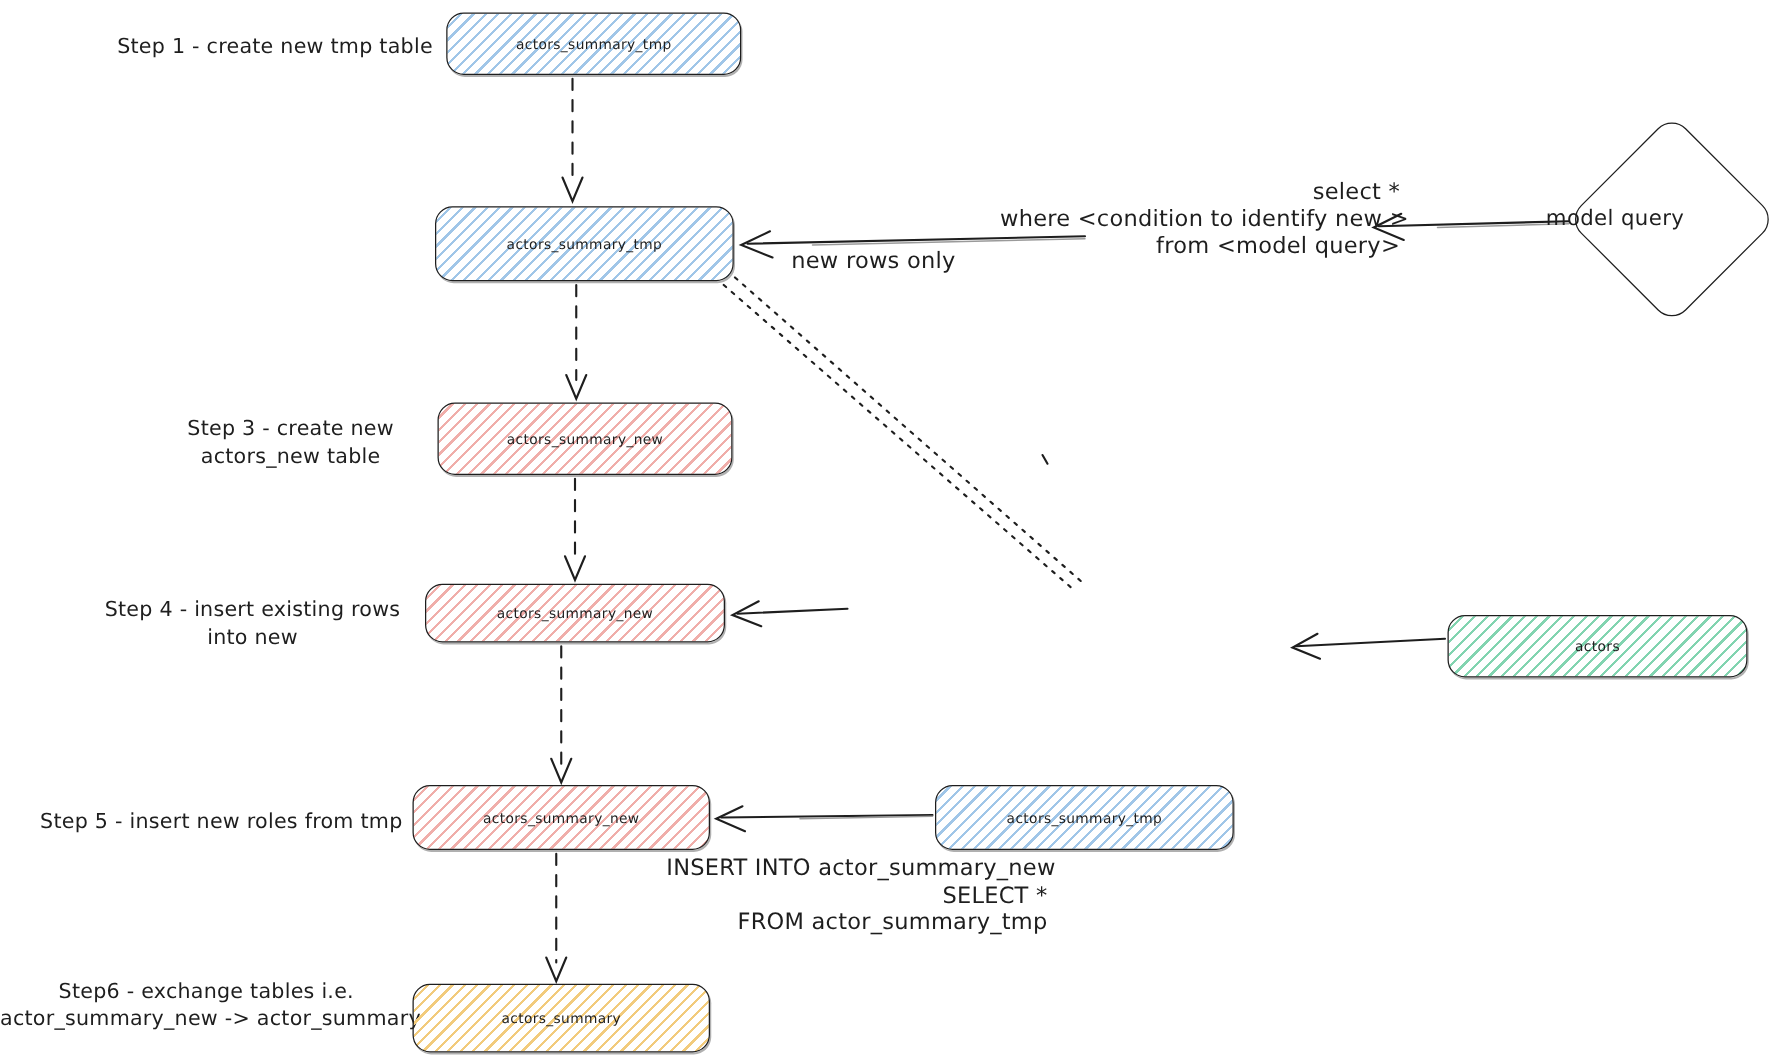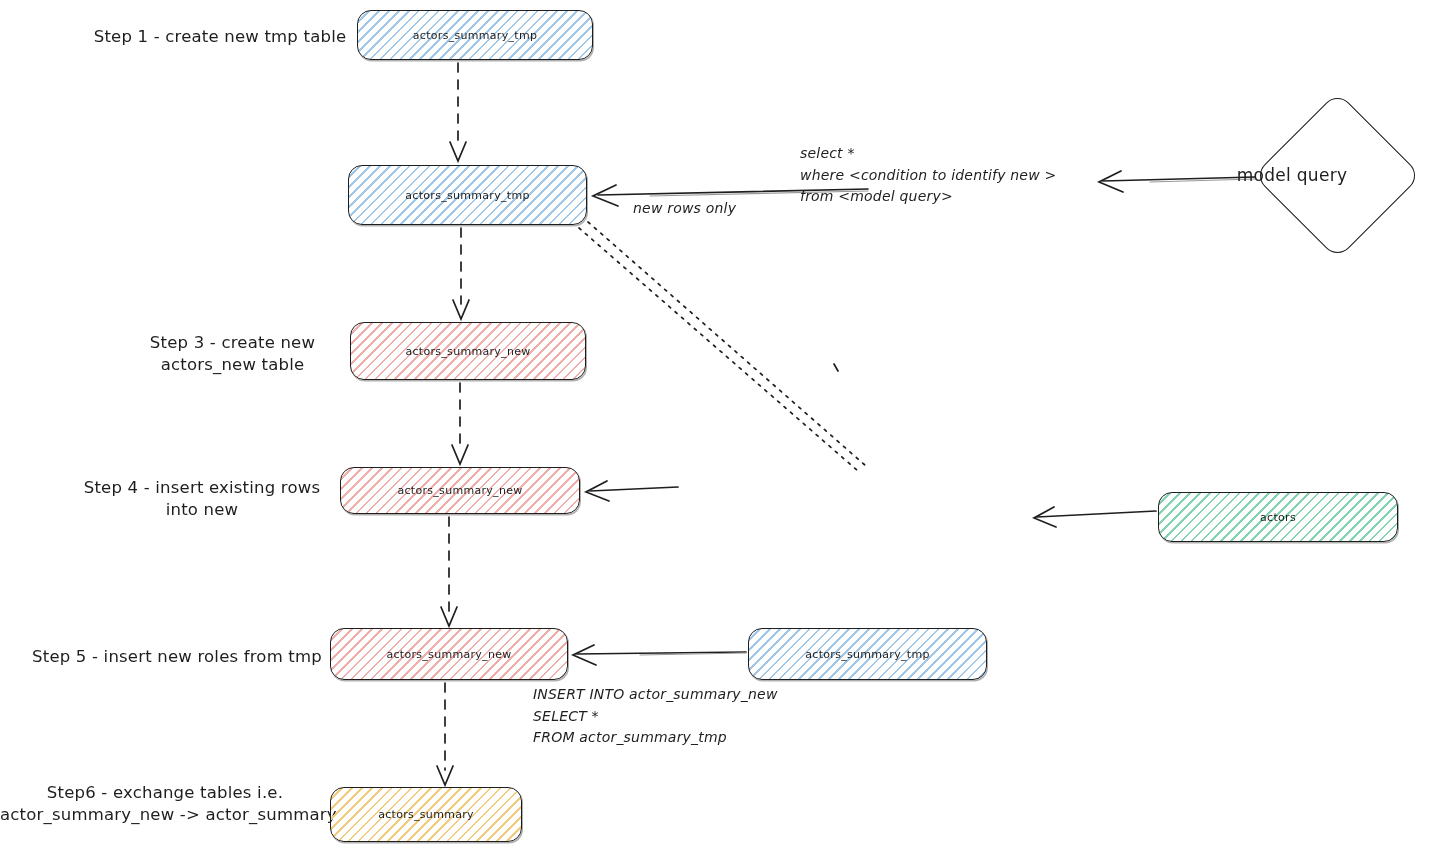--- a/index.html
+++ b/index.html
@@ -26,22 +26,22 @@
   .diamond{
     position:absolute;left:1278px;top:116px;width:117px;height:117px;
     border:1.8px solid #1e1e1e;border-radius:16px;background:#fff;
     transform:rotate(45deg);
   }
   .diamond-label{
     position:absolute;left:1222px;top:165px;width:140px;text-align:center;
     font-size:17px;letter-spacing:.3px;
   }
   .annot{
-    position:absolute;font-size:14px;line-height:21.5px;text-align:left;
-    letter-spacing:.2px;white-space:nowrap;font-style:italic;
+    position:absolute;font-size:18px;line-height:21.5px;text-align:right;
+    letter-spacing:.2px;white-space:nowrap;
   }
   .annot span{display:block;}
   svg.overlay{position:absolute;left:0;top:0;pointer-events:none;}
 </style>
 </head>
 <body>
 
 <div id="canvas">
 
   <svg class="overlay" width="1432" height="850" viewBox="0 0 1432 850" fill="none" stroke="#1e1e1e" stroke-width="1.7" stroke-linecap="round">
@@ -108,21 +108,21 @@
   </div>
   <div class="node h-red" style="left:350px;top:322px;width:236px;height:58px;">
     <span>actors_summary_new</span>
   </div>
   <div class="node h-red" style="left:340px;top:467px;width:240px;height:47px;">
     <span>actors_summary_new</span>
   </div>
   <div class="node h-red" style="left:330px;top:628px;width:238px;height:52px;">
     <span>actors_summary_new</span>
   </div>
-  <div class="node h-yellow" style="left:330px;top:787px;width:192px;height:55px;">
+  <div class="node h-yellow" style="left:330px;top:787px;width:238px;height:55px;">
     <span>actors_summary</span>
   </div>
 
   <div class="diamond"></div>
   <div class="diamond-label">model query</div>
 
   <div class="node h-green" style="left:1158px;top:492px;width:240px;height:50px;">
     <span>actors</span>
   </div>
   <div class="node h-blue" style="left:748px;top:628px;width:239px;height:52px;">

